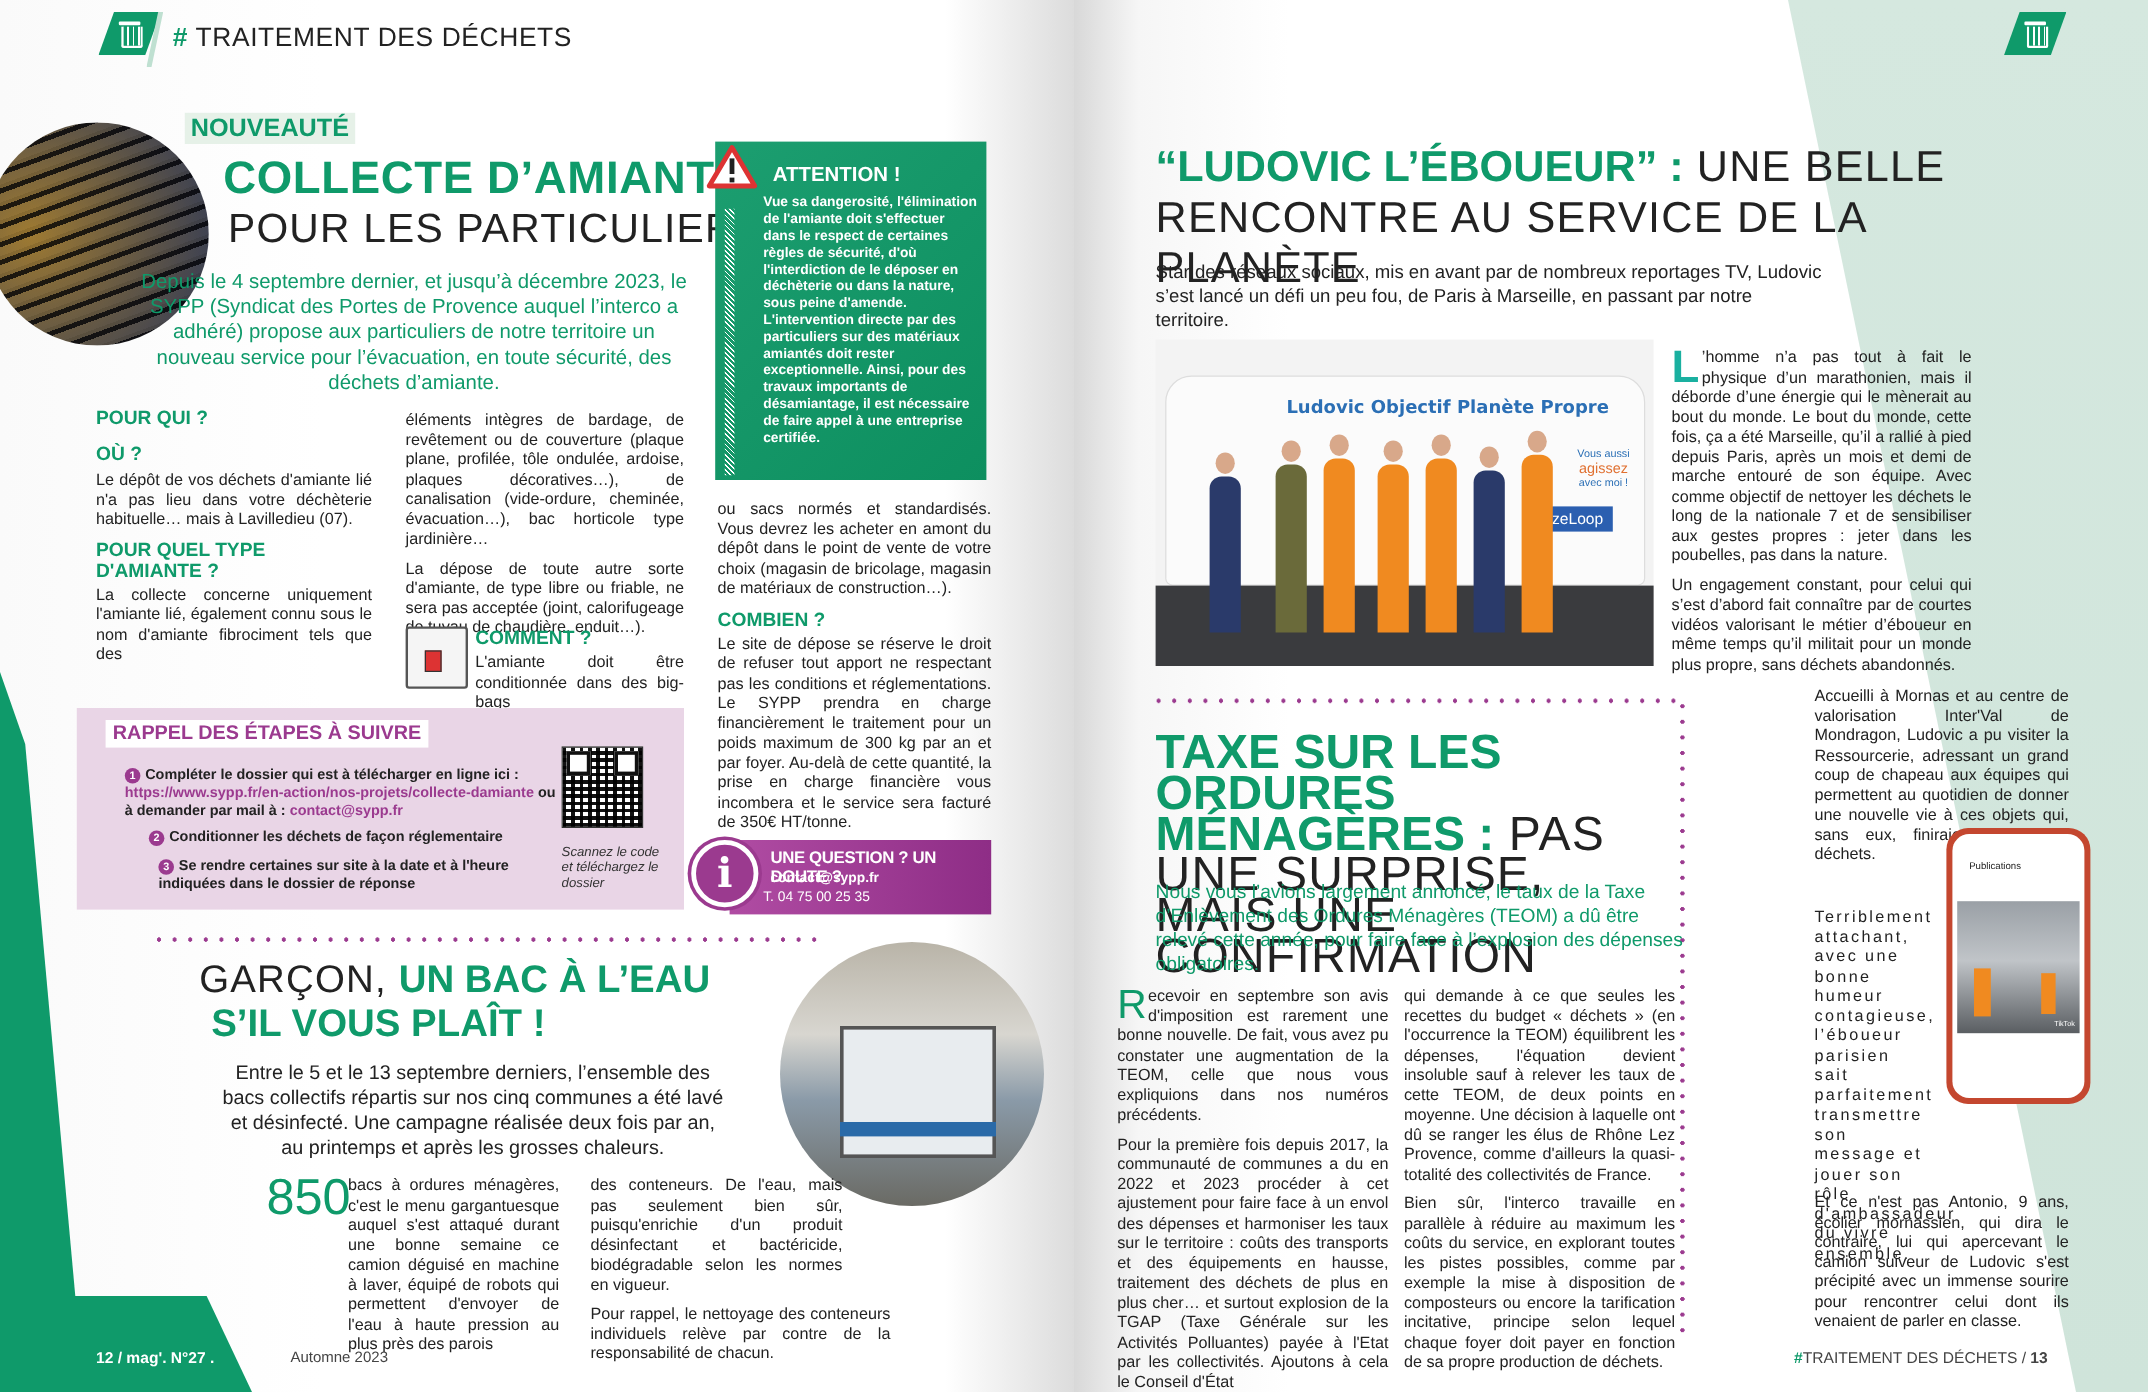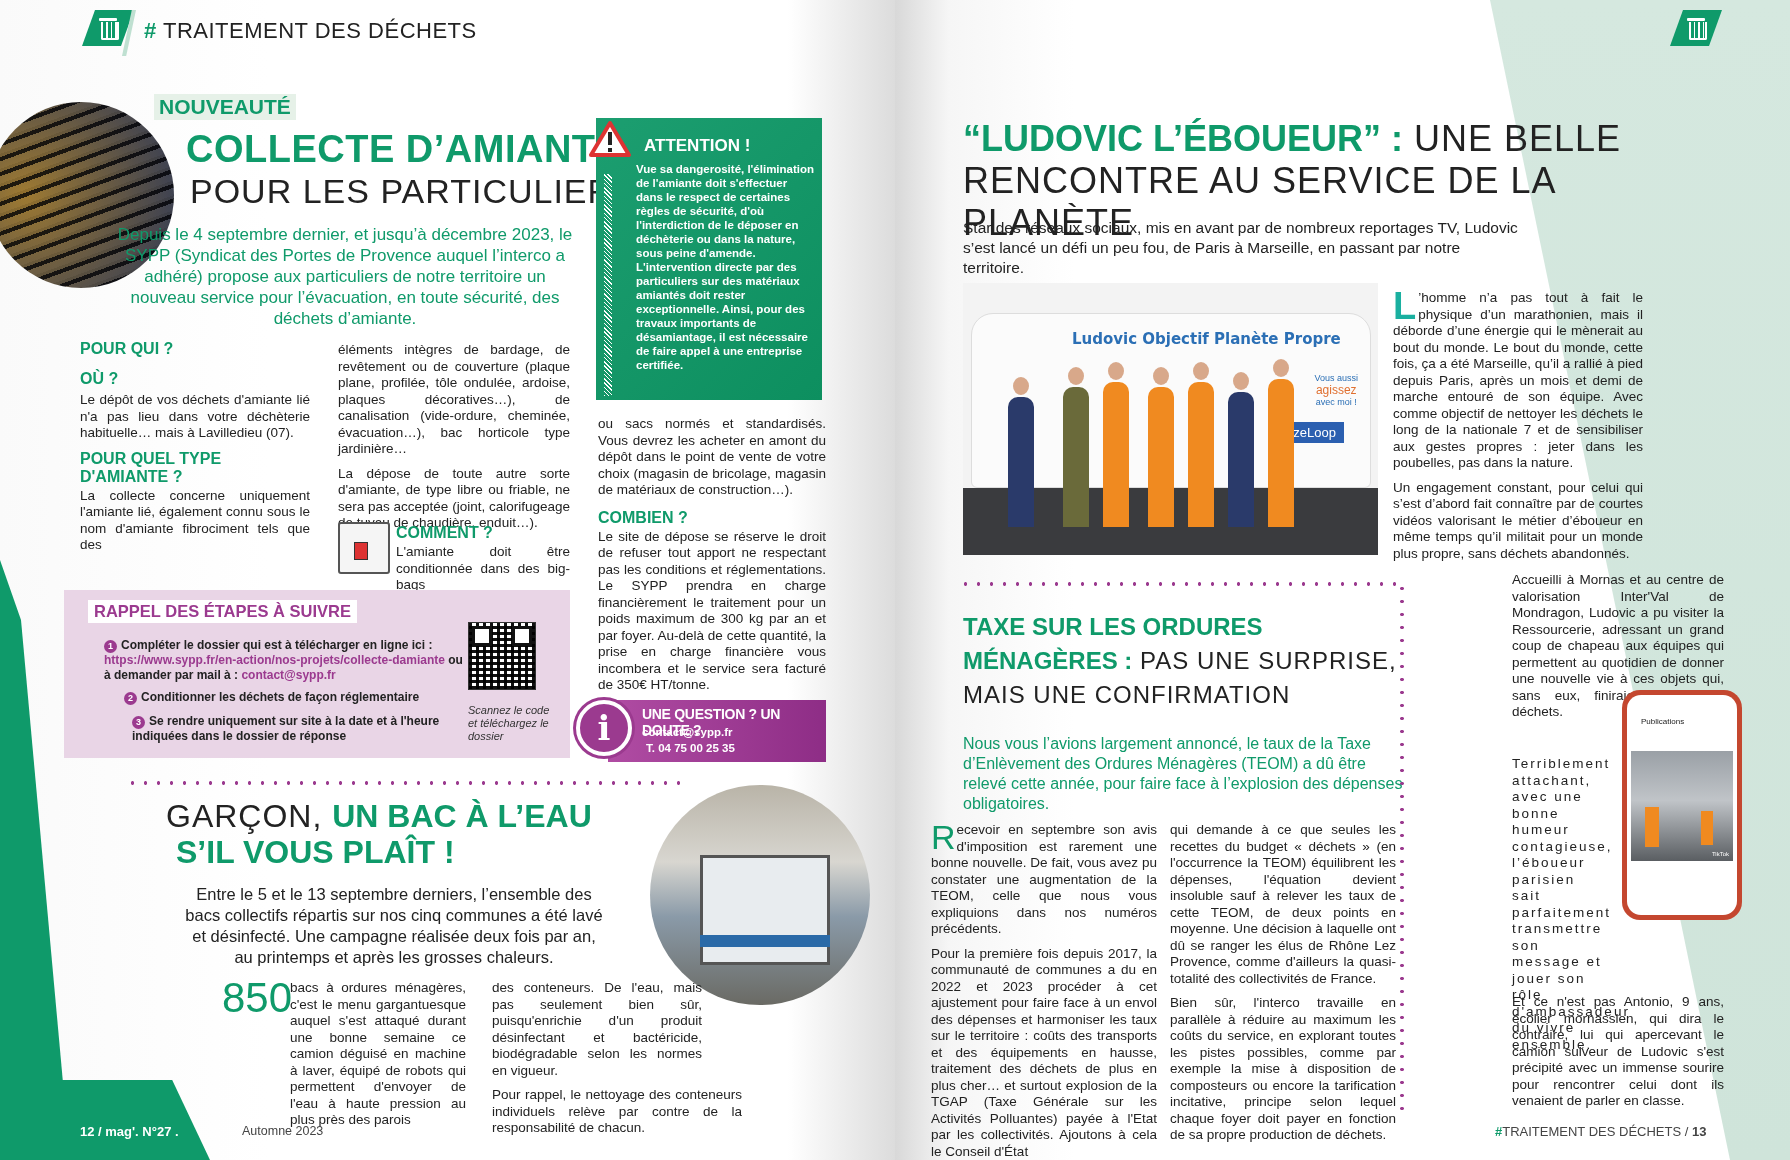--- a/index.html
+++ b/index.html
@@ -112,30 +112,30 @@
   <div class="rappel">
     <div class="ttl">RAPPEL DES ÉTAPES À SUIVRE</div>
     <div class="step" style="left:40px;top:48px;width:360px">
       <span class="num">1</span><span>Compléter le dossier qui est à télécharger en ligne ici :</span><br>
       <a>https://www.sypp.fr/en-action/nos-projets/collecte-damiante</a><span> ou à demander par mail à : </span><a>contact@sypp.fr</a>
     </div>
     <div class="step" style="left:60px;top:100px">
       <span class="num">2</span><span>Conditionner les déchets de façon réglementaire</span>
     </div>
     <div class="step" style="left:68px;top:124px;width:340px">
-      <span class="num">3</span><span>Se rendre uniquement sur site à la date et à l'heure indiquées dans le dossier de réponse</span>
+      <span class="num">3</span><span>Se rendre certaines sur site à la date et à l'heure indiquées dans le dossier de réponse</span>
     </div>
     <div class="qr" style="left:404px;top:32px;width:68px;height:68px"></div>
     <div class="abs" style="left:404px;top:114px;width:90px;font-size:11px;font-style:italic;line-height:13px;color:#333">Scannez le code et téléchargez le dossier</div>
   </div>
 
   <div class="question">
     <div class="abs" style="left:34px;top:6px;font-weight:bold;font-size:14px;letter-spacing:-0.3px">UNE QUESTION ? UN DOUTE ?</div>
     <div class="abs" style="left:34px;top:26px;font-weight:bold;font-size:11.5px">contact@sypp.fr</div>
-    <div class="abs" style="left:38px;top:42px;font-weight:bold;font-size:11.5px">T. 04 75 00 25 35</div>
+    <div class="abs" style="left:28px;top:42px;font-weight:normal;font-size:11.5px">T. 04 75 00 25 35</div>
   </div>
   <div class="info-ic">i</div>
 
   <div class="dots-h" style="left:126px;top:781px;width:560px"></div>
 
   <div class="abs" style="left:166px;top:798px;font-size:32px;line-height:36px">
     <span class="h-light">GARÇON, </span><span class="h-green">UN BAC À L’EAU</span><br>
     <span class="h-green" style="margin-left:10px">S’IL VOUS PLAÎT !</span>
   </div>
   <div class="abs" style="left:184px;top:884px;width:420px;font-size:16.5px;line-height:21px;text-align:center">Entre le 5 et le 13 septembre derniers, l’ensemble des bacs collectifs répartis sur nos cinq communes a été lavé et désinfecté. Une campagne réalisée deux fois par an, au printemps et après les grosses chaleurs.</div>
@@ -204,21 +204,21 @@
   </div>
 
   <div class="abs" style="left:498px;top:290px;width:250px">
     <div class="body-txt"><span style="float:left;font-size:38px;line-height:32px;color:#1ab0a0;font-weight:bold;margin-right:2px">L</span><span>’homme n’a pas tout à fait le physique d’un marathonien, mais il déborde d’une énergie qui le mènerait au bout du monde. Le bout du monde, cette fois, ça a été Marseille, qu’il a rallié à pied depuis Paris, après un mois et demi de marche entouré de son équipe. Avec comme objectif de nettoyer les déchets le long de la nationale 7 et de sensibiliser aux gestes propres : jeter dans les poubelles, pas dans la nature.</span></div>
     <div class="body-txt" style="margin-top:8px">Un engagement constant, pour celui qui s’est d’abord fait connaître par de courtes vidéos valorisant le métier d’éboueur en même temps qu’il militait pour un monde plus propre, sans déchets abandonnés.</div>
   </div>
 
   <div class="dots-h" style="left:64px;top:582px;width:442px"></div>
   <div class="dots-v" style="left:505px;top:582px;height:530px"></div>
 
-  <div class="abs" style="left:68px;top:610px;font-size:24px;line-height:34px;width:440px">
+  <div class="abs" style="left:68px;top:610px;font-size:40px;line-height:34px;width:440px">
     <span class="h-green">TAXE SUR LES ORDURES</span><br>
     <span class="h-green">MÉNAGÈRES :</span><span class="h-light"> PAS UNE SURPRISE,</span><br>
     <span class="h-light">MAIS UNE CONFIRMATION</span>
   </div>
   <div class="abs lead-green" style="left:68px;top:734px;width:440px;font-size:16px;line-height:20px">Nous vous l’avions largement annoncé, le taux de la Taxe d’Enlèvement des Ordures Ménagères (TEOM) a dû être relevé cette année, pour faire face à l’explosion des dépenses obligatoires.</div>
 
   <div class="abs" style="left:36px;top:822px;width:226px">
     <div class="body-txt"><span style="float:left;font-size:34px;line-height:30px;color:#0f9a6a;margin-right:1px">R</span><span>ecevoir en septembre son avis d'imposition est rarement une bonne nouvelle. De fait, vous avez pu constater une augmentation de la TEOM, celle que nous vous expliquions dans nos numéros précédents.</span></div>
     <div class="body-txt" style="margin-top:8px">Pour la première fois depuis 2017, la communauté de communes a du en 2022 et 2023 procéder à cet ajustement pour faire face à un envol des dépenses et harmoniser les taux sur le territoire : coûts des transports et des équipements en hausse, traitement des déchets de plus en plus cher… et surtout explosion de la TGAP (Taxe Générale sur les Activités Polluantes) payée à l'Etat par les collectivités. Ajoutons à cela le Conseil d'État</div>
   </div>

